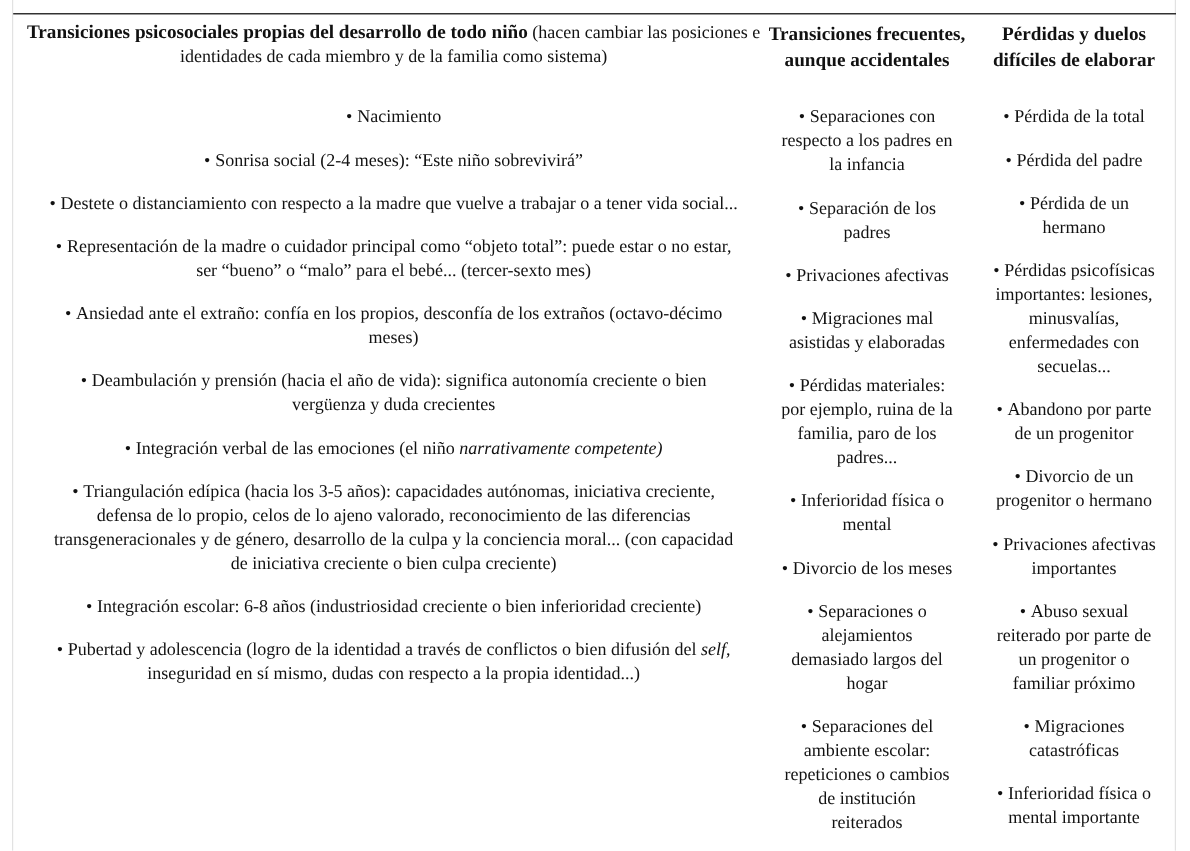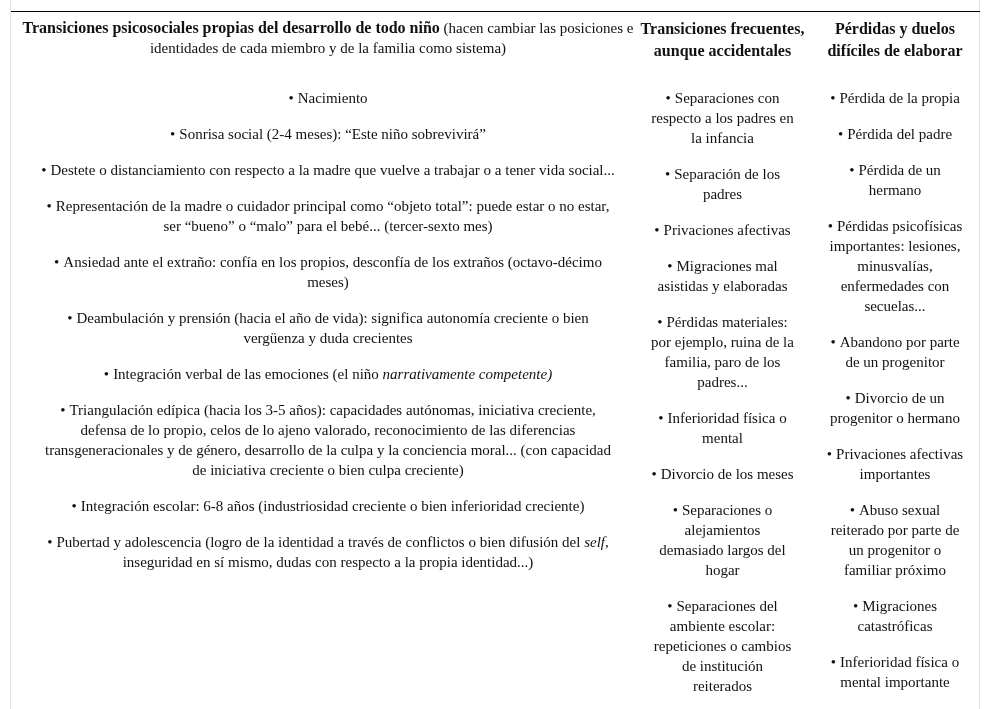--- a/index.html
+++ b/index.html
@@ -98,21 +98,21 @@
             <li><span class="bullet">•</span><span>Migraciones mal asistidas y elaboradas</span></li>
             <li><span class="bullet">•</span><span>Pérdidas materiales: por ejemplo, ruina de la familia, paro de los padres...</span></li>
             <li><span class="bullet">•</span><span>Inferioridad física o mental</span></li>
             <li><span class="bullet">•</span><span>Divorcio de los meses</span></li>
             <li><span class="bullet">•</span><span>Separaciones o alejamientos demasiado largos del hogar</span></li>
             <li><span class="bullet">•</span><span>Separaciones del ambiente escolar: repeticiones o cambios de institución reiterados</span></li>
           </ul>
         </td>
     <td class="c3">
           <ul class="items">
-            <li><span class="bullet">•</span><span>Pérdida de la propia</span></li>
+            <li><span class="bullet">•</span><span>Pérdida de la total</span></li>
             <li><span class="bullet">•</span><span>Pérdida del padre</span></li>
             <li><span class="bullet">•</span><span>Pérdida de un hermano</span></li>
             <li><span class="bullet">•</span><span>Pérdidas psicofísicas importantes: lesiones, minusvalías, enfermedades con secuelas...</span></li>
             <li><span class="bullet">•</span><span>Abandono por parte de un progenitor</span></li>
             <li><span class="bullet">•</span><span>Divorcio de un progenitor o hermano</span></li>
             <li><span class="bullet">•</span><span>Privaciones afectivas importantes</span></li>
             <li><span class="bullet">•</span><span>Abuso sexual reiterado por parte de un progenitor o familiar próximo</span></li>
             <li><span class="bullet">•</span><span>Migraciones catastróficas</span></li>
             <li><span class="bullet">•</span><span>Inferioridad física o mental importante</span></li>
           </ul>

